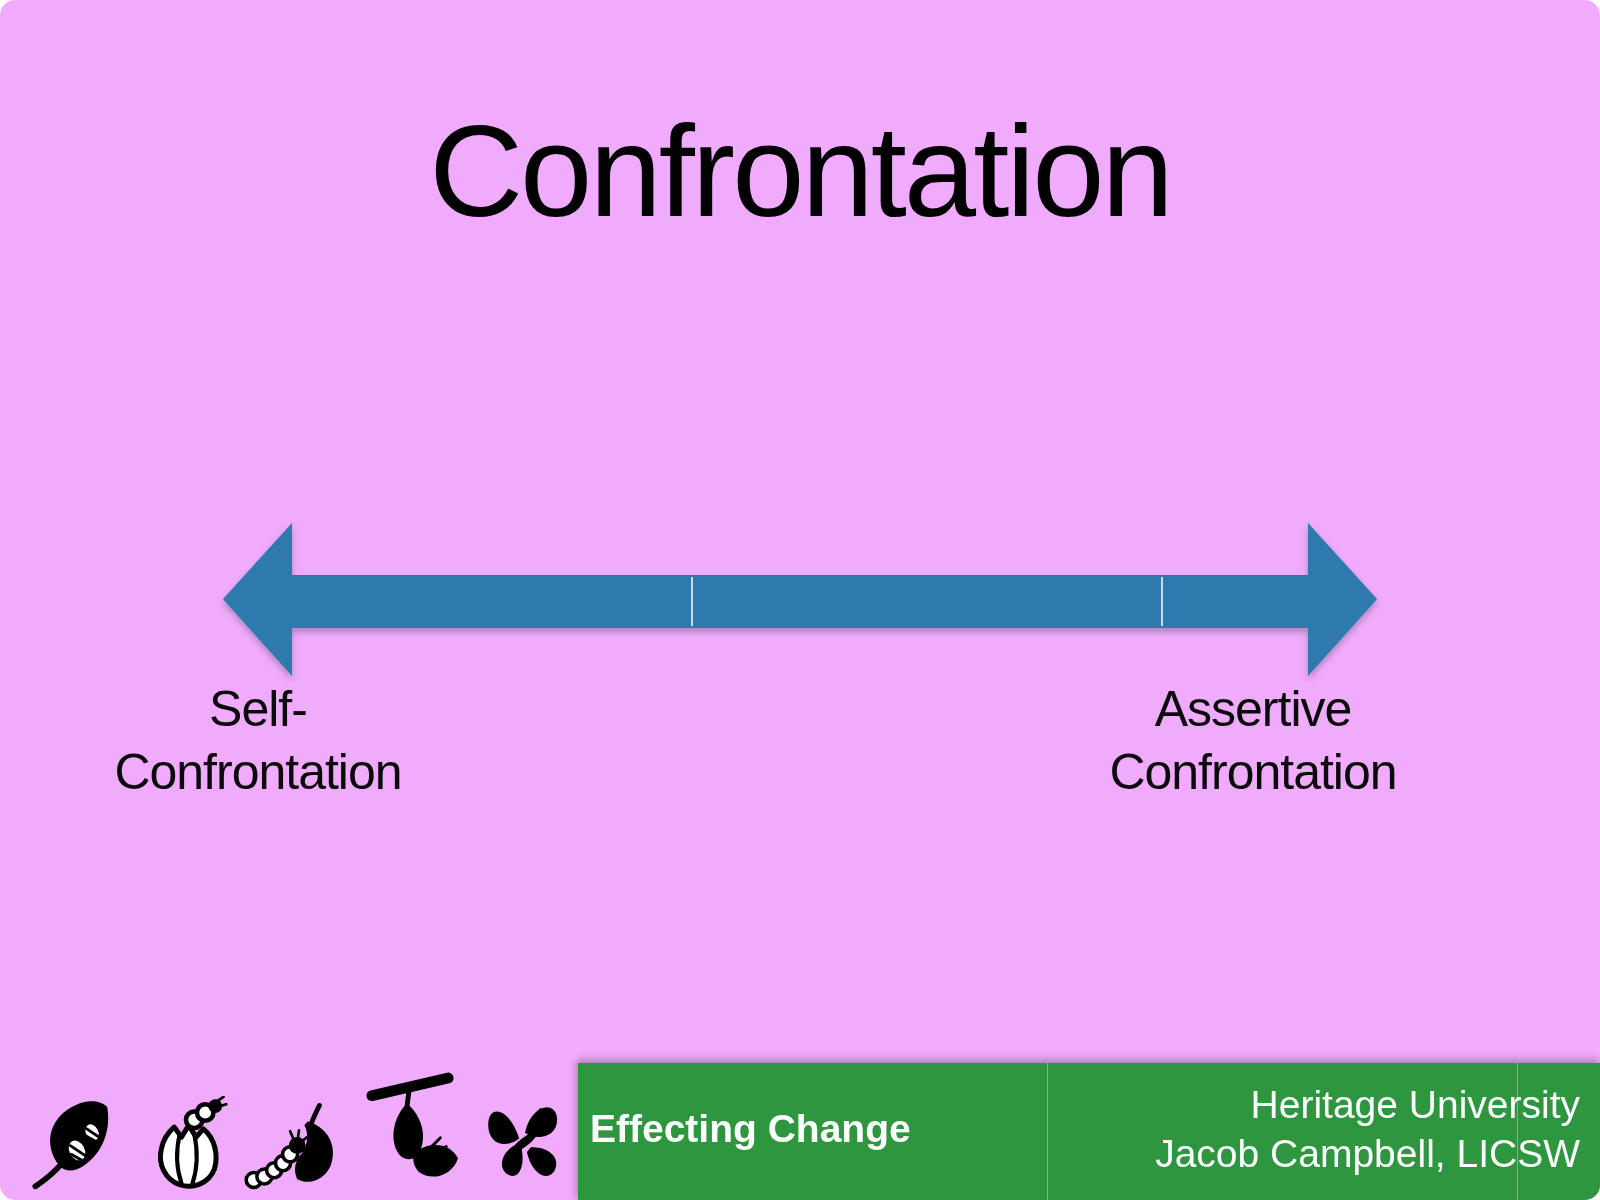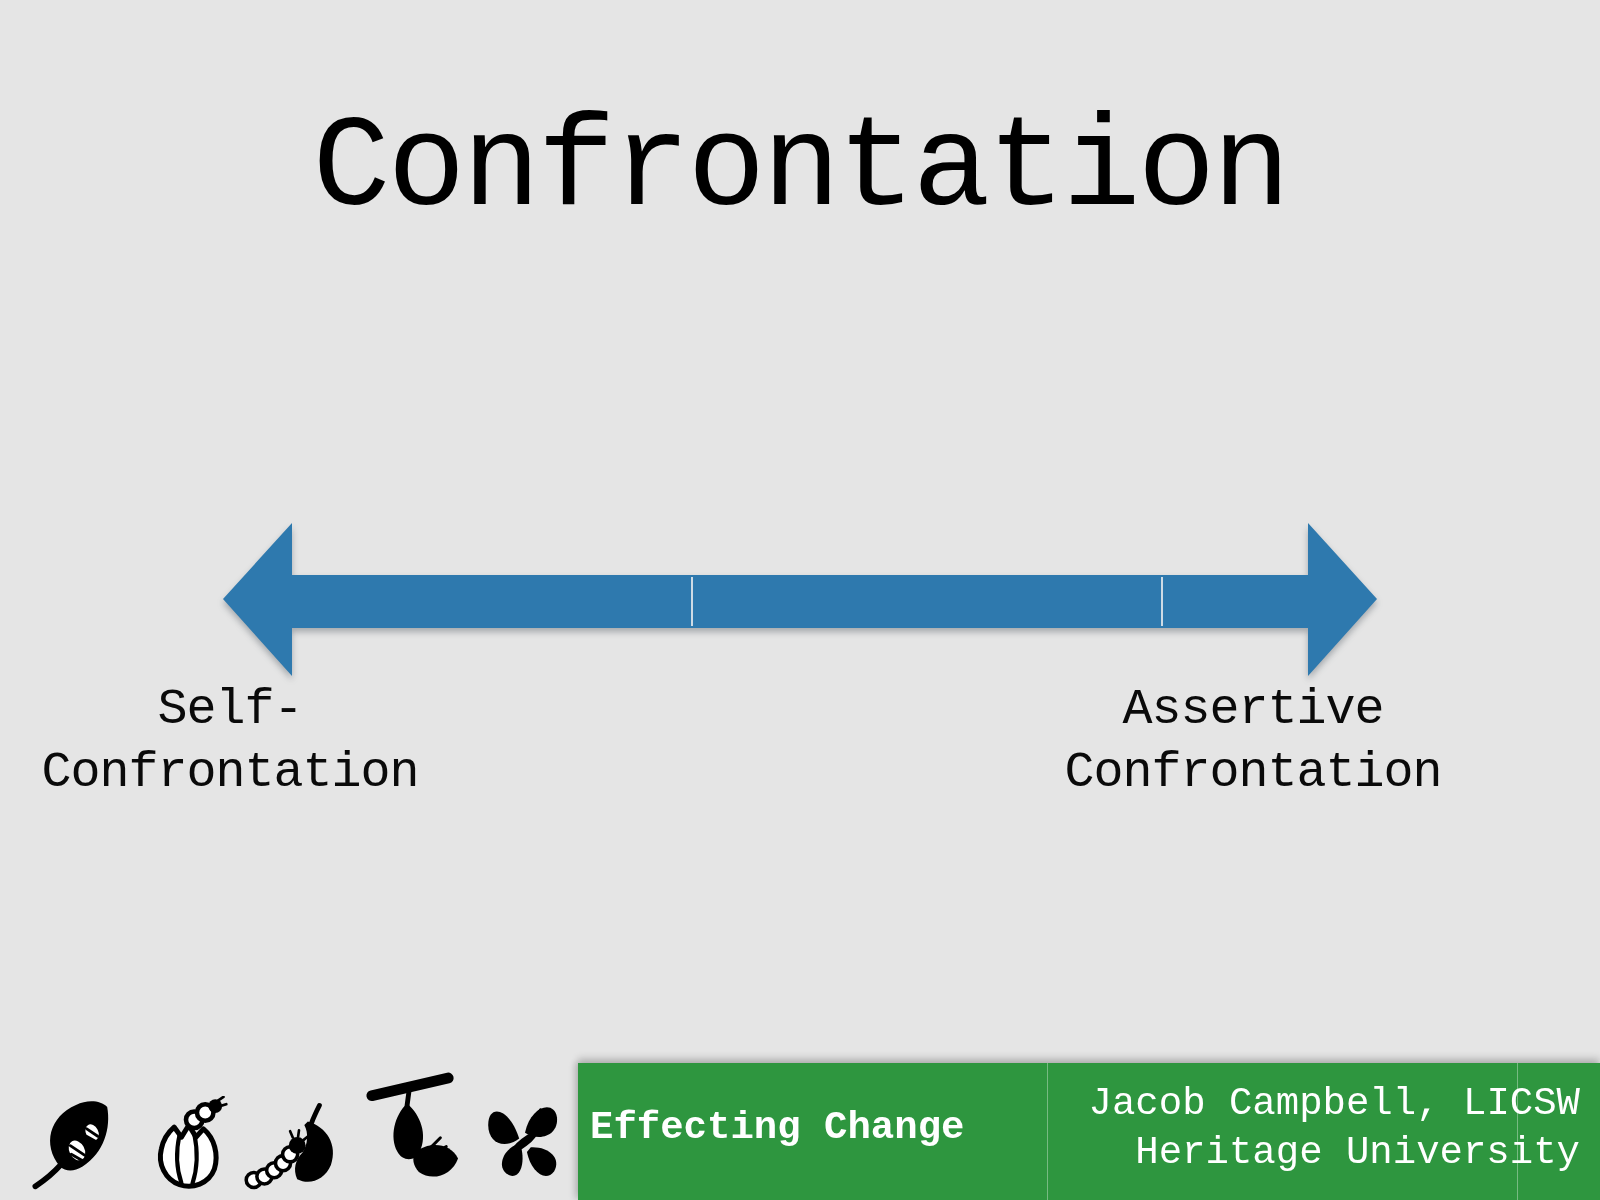--- a/index.html
+++ b/index.html
@@ -4,24 +4,25 @@
 <style>
   html, body {
     margin: 0;
     padding: 0;
     background: #ffffff;
   }
   .slide {
     position: relative;
     width: 1600px;
     height: 1200px;
-    background: #e5e5e5;
+    background: #f0abfc;
     overflow: hidden;
-    font-family: Liberation Mono, monospace;
+    font-family: Liberation Sans, sans-serif;
     color: #000000;
+    border-radius: 15px;
   }
 
   
   .title {
     position: absolute;
     top: 96px;
     left: 0;
     width: 1600px;
     text-align: center;
     font-size: 130px;
@@ -52,21 +53,21 @@
     position: absolute;
     top: 678px;
     width: 460px;
     text-align: center;
     font-size: 50px;
     font-weight: 300;
     line-height: 63px;
     letter-spacing: -1px;
     color: #0a0a0a;
   }
-  .end-label.left  { left: 0px; }
+  .end-label.left  { left: 0px; padding-left: 28px; }
   .end-label.right { left: 1023px; }
 
   
   .citation {
     position: absolute;
     top: 992px;
     right: 12px;
     font-size: 34px;
     font-weight: 300;
     color: #111111;
@@ -152,22 +153,22 @@
   </div>
 
 
   <div class="footer">
     <div class="footer-seam s1"></div>
     <div class="footer-seam s2"></div>
     <div class="footer-left">
       <div>Effecting Change</div>
     </div>
     <div class="footer-right">
+      <div>Heritage University</div>
       <div>Jacob Campbell, LICSW</div>
-      <div>Heritage University</div>
     </div>
   </div>
 
   <div class="icons-row">
 
     <span class="icon">
       <svg width="104" height="104" viewBox="0 0 100 110">
         <path class="ic-stroke" stroke-width="6" d="M7 104 C 16 98 26 90 34 81"></path>
         <path class="ic-fill" d="M33 83 C 14 60 22 30 50 18 C 62 12 76 13 83 20 C 87 42 80 68 57 83 C 47 89 39 88 33 83 Z"></path>
         <ellipse cx="51" cy="66" rx="8" ry="11" fill="#fff" transform="rotate(-28 51 66)"></ellipse>

